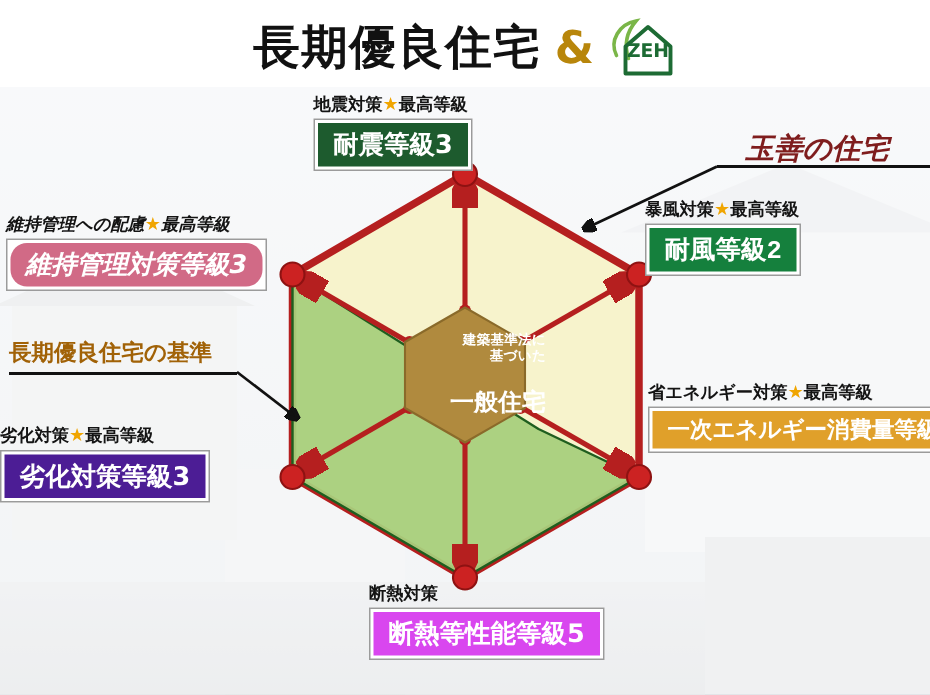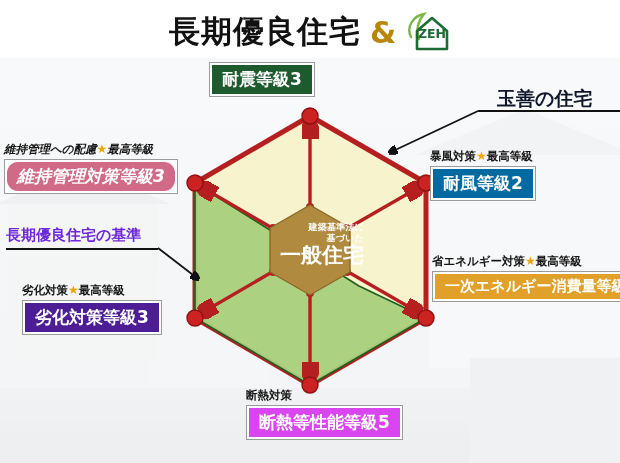--- a/index.html
+++ b/index.html
@@ -42,44 +42,44 @@
      font-family:"DejaVu Sans","Liberation Sans",sans-serif;}
   .cap .star{color:#f0a500;font-size:12px;}
   .box{border:1px solid #9b9b9b;background:#fff;padding:2px;}
   .box .inner{padding:3px 10px;text-align:center;font-size:17px;font-weight:bold;
      color:#fff;white-space:nowrap;font-family:"DejaVu Sans","Liberation Sans",sans-serif;}
 
   .sp-quake{left:209px;top:62px;}
   .sp-quake .inner{background:#1d5b2e;}
   .sp-maint{left:4px;top:142px;font-style:italic;}
   .sp-maint .inner{background:#d16a86;}
-  .sp-deg{left:22px;top:283px;}
+  .sp-deg{left:0;top:283px;}
   .sp-deg .inner{background:#6a4a86;}
-  .sp-wind{left:430px;top:149px;}
+  .sp-wind{left:430px;top:132px;}
   .sp-wind .inner{background:#2f78c4;}
   .sp-energy{left:432px;top:254px;}
   .sp-energy .inner{background:#e0a02a;font-size:15px;}
   .sp-insul{left:218px;top:388px;margin-left:28px;}
   .sp-insul .inner{background:#7b3b2b;}
 
   
   .callout{position:absolute;z-index:35;font-weight:bold;white-space:nowrap;
      font-family:"DejaVu Serif","Liberation Serif",serif;}
-  .co-choki{left:6px;top:226px;font-size:15px;color:#6d28d9;}
-  .co-tama{left:497px;top:86px;font-size:19px;color:#0f172a;}
+  .co-choki{left:6px;top:226px;font-size:15px;color:#a16207;}
+  .co-tama{left:497px;top:86px;font-size:19px;color:#7f1d1d;font-style:italic;}
   .co-line{position:absolute;z-index:35;background:#111;height:1.6px;}
   .ul-choki{left:6px;top:248px;width:152px;}
   .ul-tama{left:478px;top:110px;width:142px;}
 
   
   .center-label{position:absolute;z-index:31;left:258px;top:222px;width:106px;
      text-align:right;color:#fff;font-weight:bold;pointer-events:none;
      font-family:"DejaVu Sans","Liberation Sans",sans-serif;}
   .center-label .small{font-size:9px;line-height:11px;letter-spacing:.2px;}
-  .center-label .big{font-size:21px;line-height:19px;margin-top:2px;}
+  .center-label .big{font-size:16px;line-height:19px;margin-top:14px;}
 </style>
 </head>
 <body>
 
 <div id="stage">
 
   <div class="photo-bg">
     <div class="ph sky"></div>
     <div class="ph houseD"></div>
     <div class="ph houseA"></div>
@@ -158,20 +158,23 @@
     <div class="big">一般住宅</div>
   </div>
 
   <div class="callout co-choki">長期優良住宅の基準</div>
   <div class="co-line ul-choki"></div>
 
   <div class="callout co-tama">玉善の住宅</div>
   <div class="co-line ul-tama"></div>
 
   <div class="spec sp-quake">
+    <div class="cap">
+      <span>地震対策</span><span class="star">★</span><span>最高等級</span>
+    </div>
     <div class="box">
       <div class="inner" style="background: rgb(29, 91, 46);">耐震等級3</div>
     </div>
   </div>
 
   <div class="spec sp-maint">
     <div class="cap">
       <span>維持管理への配慮</span><span class="star">★</span><span>最高等級</span>
     </div>
     <div class="box">
@@ -186,21 +189,21 @@
     <div class="box">
       <div class="inner" style="background: #4c1d95;">劣化対策等級3</div>
     </div>
   </div>
 
   <div class="spec sp-wind">
     <div class="cap">
       <span>暴風対策</span><span class="star">★</span><span>最高等級</span>
     </div>
     <div class="box">
-      <div class="inner" style="background: #0369a1;">耐風等級2</div>
+      <div class="inner" style="background: #15803d; font-family: Liberation Mono, monospace;">耐風等級2</div>
     </div>
   </div>
 
   <div class="spec sp-energy">
     <div class="cap">
       <span>省エネルギー対策</span><span class="star">★</span><span>最高等級</span>
     </div>
     <div class="box">
       <div class="inner" style="background: rgb(224, 160, 42);">一次エネルギー消費量等級6</div>
     </div>

